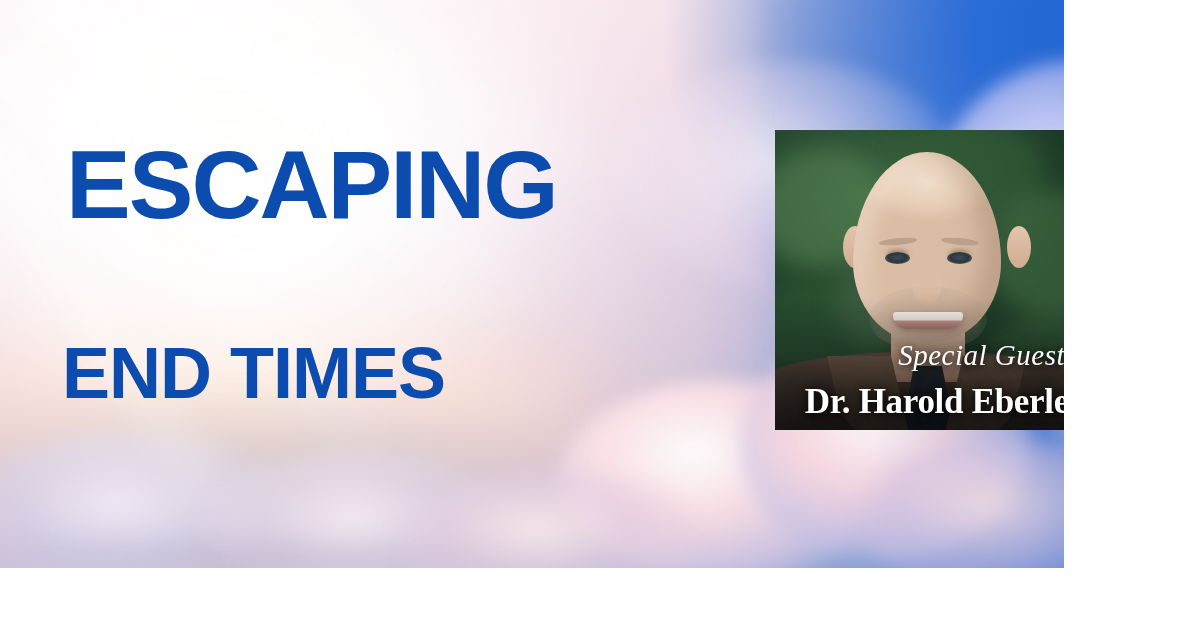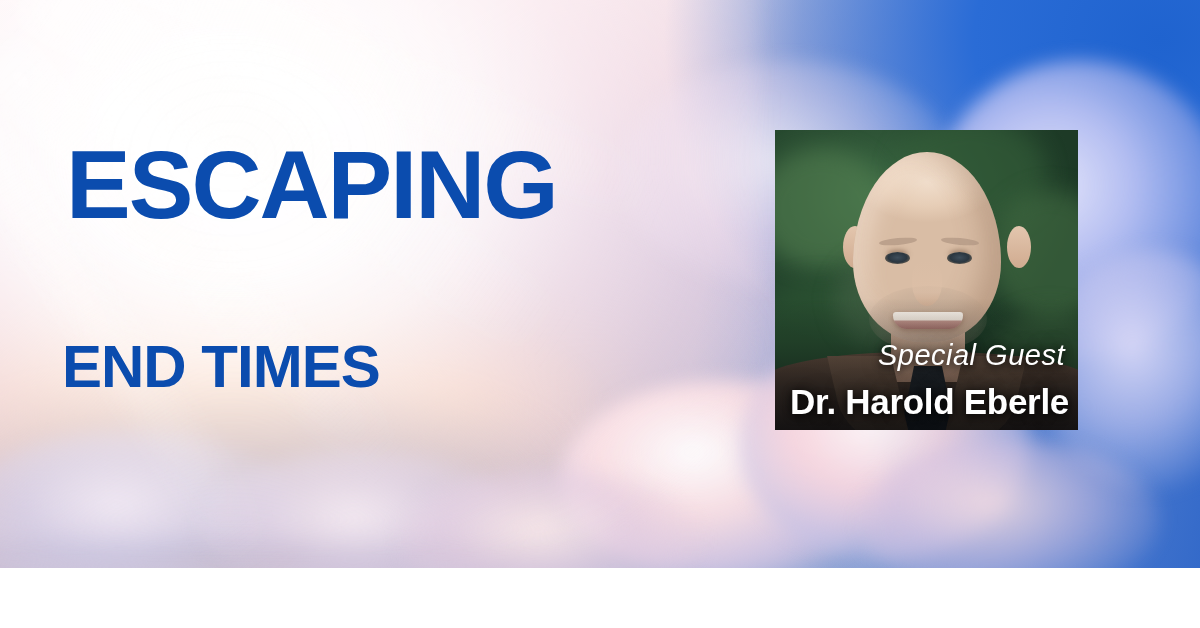--- a/index.html
+++ b/index.html
@@ -6,21 +6,21 @@
 
   html, body {
     width:1200px; height:628px;
     overflow:hidden;
     background:#fff;
     font-family:"Liberation Sans", sans-serif;
   }
 
   .banner {
     position:relative;
-    width:1200px;
+    width:1064px;
     height:628px;
     overflow:hidden;
   }
 
   
   .sky {
     position:absolute;
     left:0; top:0;
     width:1200px; height:568px;
     overflow:hidden;
@@ -171,33 +171,34 @@
     font-size:97px;
     letter-spacing:-2px;
   }
   .hl-the {
     left:288px; top:257px;
     font-size:67px;
     letter-spacing:0px;
   }
   .hl-endtimes {
     left:62px;  top:337px;
-    font-size:60px;
+    font-size:72px;
     letter-spacing:-1px;
   }
 
   
   .portrait {
     position:absolute;
     left:775px; top:130px;
     width:303px; height:300px;
     overflow:hidden;
     background:
       radial-gradient(ellipse 200px 160px at 34% 22%, #3d6b45 0%, #2c5134 45%, #1d3a26 100%),
       linear-gradient(160deg,#2f5a3a 0%, #24472d 50%, #16301f 100%);
+    font-family: Liberation Serif, serif;
   }
   
   .leaf {
     position:absolute;
     border-radius:50%;
     filter:blur(11px);
   }
   .lf1 { left:-18px; top:18px;  width:130px; height:120px; background:rgba(86,130,82,0.55); }
   .lf2 { left:120px; top:-12px; width:150px; height:110px; background:rgba(52,94,56,0.60); }
   .lf3 { left:216px; top:60px;  width:120px; height:130px; background:rgba(74,118,72,0.50); }

